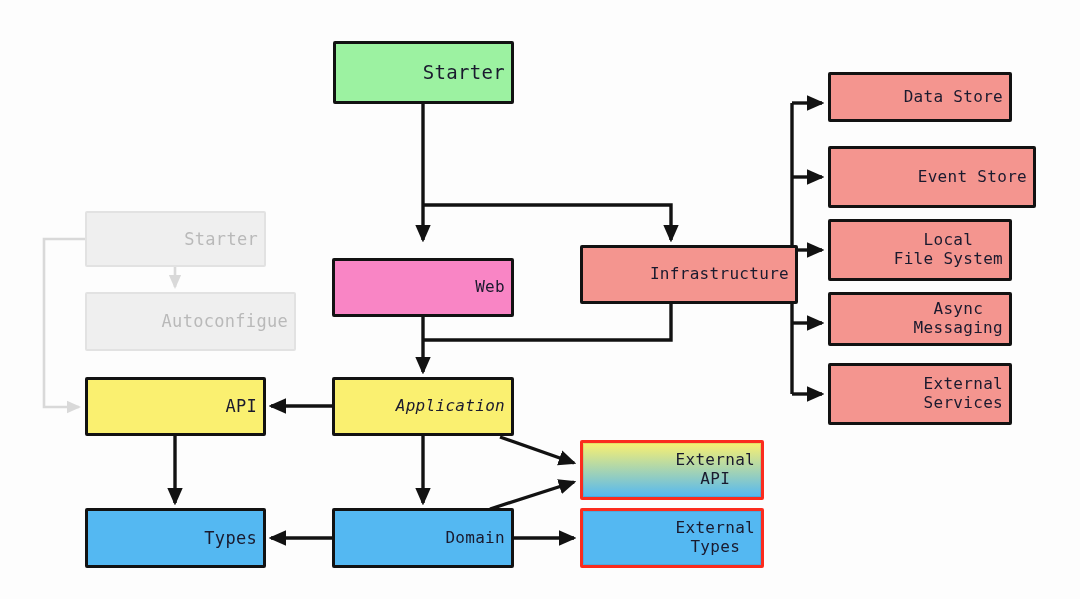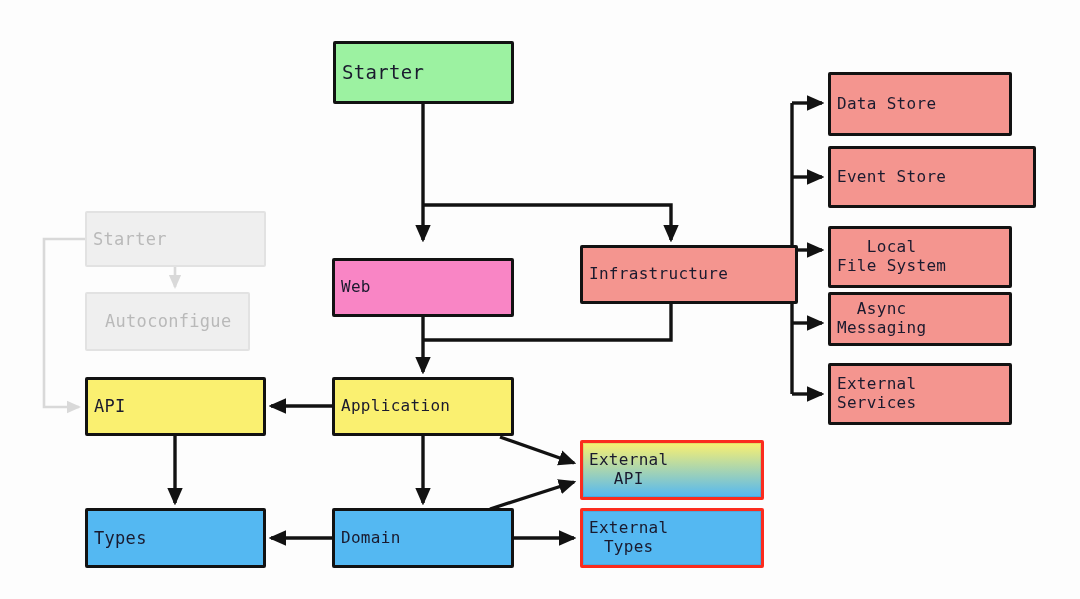--- a/index.html
+++ b/index.html
@@ -24,21 +24,21 @@
     top: 0;
     width: 1080px;
     height: 599px;
     pointer-events: none;
   }
   .node {
     position: absolute;
     box-sizing: border-box;
     display: flex;
     align-items: center;
-    justify-content: flex-start;
+    justify-content: flex-end;
     text-align: center;
     line-height: 1.18;
     letter-spacing: 0.3px;
     color: #1a1a2e;
     border: 3px solid #121212;
     border-radius: 2px;
     z-index: 3;
   }
   .node .label {
     display: block;
@@ -114,56 +114,56 @@
     </g>
   </svg>
 
   <div id="nodes">
       <div class="node" style="left: 333px; top: 41px; width: 181px; height: 63px; font-size: 19px; background: rgb(156, 242, 161);">
         <span class="label">Starter</span>
       </div>
       <div class="node muted" style="left: 85px; top: 211px; width: 181px; height: 56px; font-size: 17px; background: rgb(239, 239, 239);">
         <span class="label">Starter</span>
       </div>
-      <div class="node muted" style="left: 85px; top: 292px; width: 165px; height: 59px; font-size: 17px; background: rgb(239, 239, 239); padding-left: 12px;">
+      <div class="node muted" style="left: 85px; top: 292px; width: 211px; height: 59px; font-size: 17px; background: rgb(239, 239, 239); padding-left: 12px;">
         <span class="label">Autoconfigue</span>
       </div>
       <div class="node" style="left: 332px; top: 258px; width: 182px; height: 59px; font-size: 16px; background: rgb(249, 133, 197);">
         <span class="label">Web</span>
       </div>
       <div class="node" style="left: 580px; top: 245px; width: 218px; height: 59px; font-size: 16px; background: rgb(244, 149, 143);">
         <span class="label">Infrastructure</span>
       </div>
       <div class="node" style="left: 85px; top: 377px; width: 181px; height: 59px; font-size: 17px; background: rgb(250, 240, 112);">
         <span class="label">API</span>
       </div>
-      <div class="node" style="left: 332px; top: 377px; width: 182px; height: 59px; font-size: 16px; background: rgb(250, 240, 112);">
+      <div class="node" style="left: 332px; top: 377px; width: 182px; height: 59px; font-size: 16px; background: rgb(250, 240, 112); font-style: italic;">
         <span class="label">Application</span>
       </div>
       <div class="node" style="left: 85px; top: 508px; width: 181px; height: 60px; font-size: 17px; background: rgb(84, 184, 242);">
         <span class="label">Types</span>
       </div>
       <div class="node" style="left: 332px; top: 508px; width: 182px; height: 60px; font-size: 16px; background: rgb(84, 184, 242);">
         <span class="label">Domain</span>
       </div>
       <div class="node ext" style="left: 580px; top: 440px; width: 184px; height: 60px; font-size: 16px; background: linear-gradient(rgb(250, 240, 112), rgb(84, 184, 242));">
         <span class="label">External
 API</span>
       </div>
       <div class="node ext" style="left: 580px; top: 508px; width: 184px; height: 60px; font-size: 16px; background: rgb(84, 184, 242);">
         <span class="label">External
 Types</span>
       </div>
-      <div class="node" style="left: 828px; top: 72px; width: 184px; height: 64px; font-size: 16px; background: rgb(244, 149, 143);">
+      <div class="node" style="left: 828px; top: 72px; width: 184px; height: 50px; font-size: 16px; background: rgb(244, 149, 143);">
         <span class="label">Data Store</span>
       </div>
       <div class="node" style="left: 828px; top: 146px; width: 208px; height: 62px; font-size: 16px; background: rgb(244, 149, 143);">
         <span class="label">Event Store</span>
       </div>
-      <div class="node" style="left: 828px; top: 219px; width: 184px; height: 62px; font-size: 16px; background: rgb(244, 149, 143); margin-top: 7px;">
+      <div class="node" style="left: 828px; top: 219px; width: 184px; height: 62px; font-size: 16px; background: rgb(244, 149, 143);">
         <span class="label">Local
 File System</span>
       </div>
       <div class="node" style="left: 828px; top: 292px; width: 184px; height: 54px; font-size: 16px; background: rgb(244, 149, 143);">
         <span class="label">Async
 Messaging</span>
       </div>
       <div class="node" style="left: 828px; top: 363px; width: 184px; height: 62px; font-size: 16px; background: rgb(244, 149, 143);">
         <span class="label">External
 Services</span>

